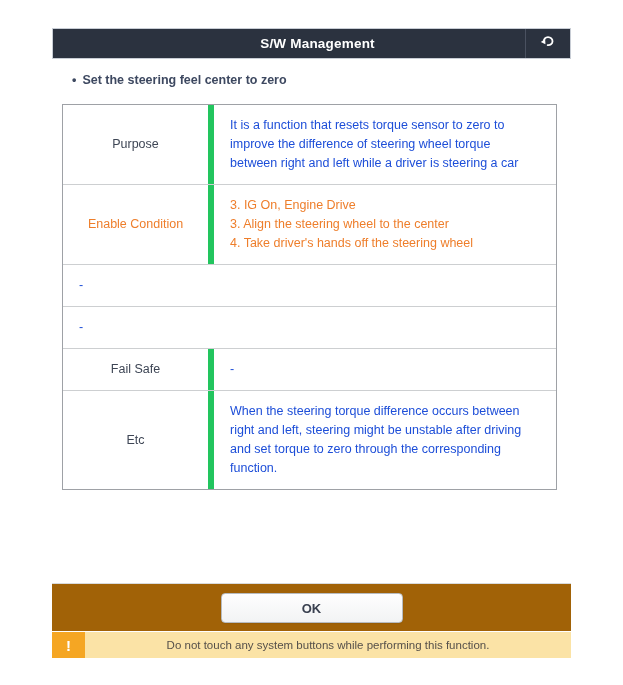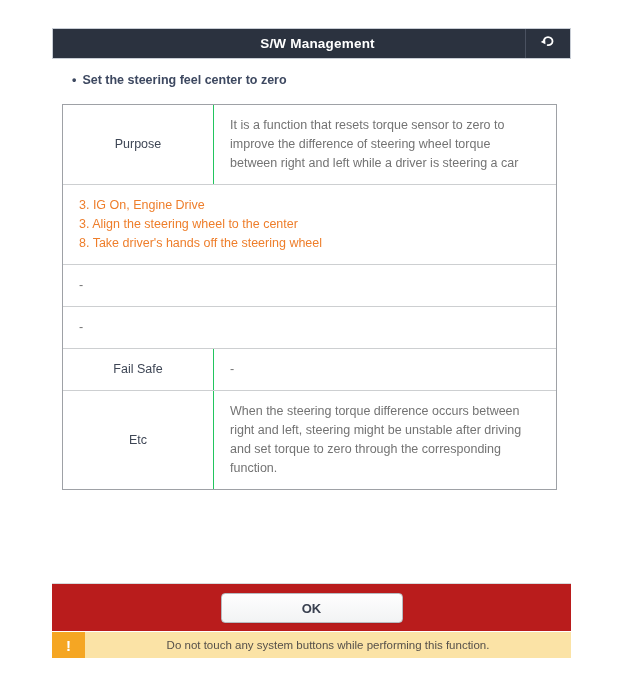--- a/index.html
+++ b/index.html
@@ -37,38 +37,38 @@
   
   .spec-table{
     position:absolute;left:62px;top:104px;width:495px;
     box-sizing:border-box;
     border:1px solid #9EA1A6;
   }
   .t-row{display:flex;align-items:stretch;}
   .t-row + .t-row{border-top:1px solid #CDCFD1;}
   .t-label{
     width:151px;box-sizing:border-box;flex:none;
-    border-right:1px solid #22c55e;
+    border-right:6px solid #22c55e;
     display:flex;align-items:center;justify-content:center;text-align:center;
     padding:11px 14px;
     color:#3E4655;font-size:12.5px;line-height:19px;
   }
   .t-value{
     flex:1;box-sizing:border-box;
     display:flex;flex-direction:column;justify-content:center;
     padding:11px 16px;
-    color:#737373;font-size:12.5px;line-height:19px;
+    color:#1d4ed8;font-size:12.5px;line-height:19px;
   }
   .t-row.accent .t-label,
   .t-row.accent .t-value{color:var(--accent,#EE7E2B);}
   
   .footer-strip{
     position:absolute;left:52px;top:583px;width:519px;height:48px;
     box-sizing:border-box;
-    background:#b91c1c;border-top:1px solid #D8DADC;
+    background:#a16207;border-top:1px solid #D8DADC;
   }
   .ok-button{
     position:absolute;left:50%;top:9px;transform:translateX(-50%);
     width:182px;height:30px;box-sizing:border-box;
     background:linear-gradient(180deg,#FEFEFE 0%,#F2F3F4 100%);
     border:1px solid #B7BBC0;border-radius:4px;
     box-shadow:0 1px 1px rgba(0,0,0,.06);
     display:flex;align-items:center;justify-content:center;
     color:#3A4150;font-size:13px;font-weight:bold;
     cursor:pointer;
@@ -114,24 +114,25 @@
   </div>
 
   <div class="spec-table" id="spec-table">
       <div class="t-row">
         <div class="t-label">Purpose</div>
         <div class="t-value">
           <div>It is a function that resets torque sensor to zero to improve the difference of steering wheel torque between right and left while a driver is steering a car</div>
         </div>
       </div>
       <div class="t-row accent">
+        <div class="t-label">Enable Condition</div>
         <div class="t-value">
           <div>3. IG On, Engine Drive</div>
           <div>3. Align the steering wheel to the center</div>
-          <div>8. Take driver's hands off the steering wheel</div>
+          <div>4. Take driver's hands off the steering wheel</div>
         </div>
       </div>
       <div class="t-row">
         <div class="t-value">
           <div>-</div>
         </div>
       </div>
       <div class="t-row">
         <div class="t-value">
           <div>-</div>

